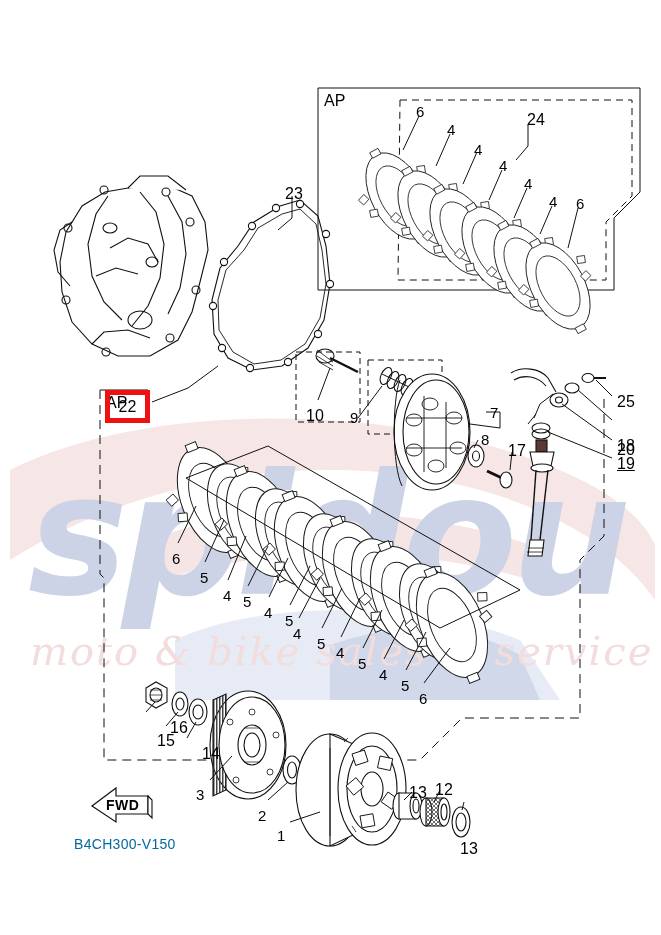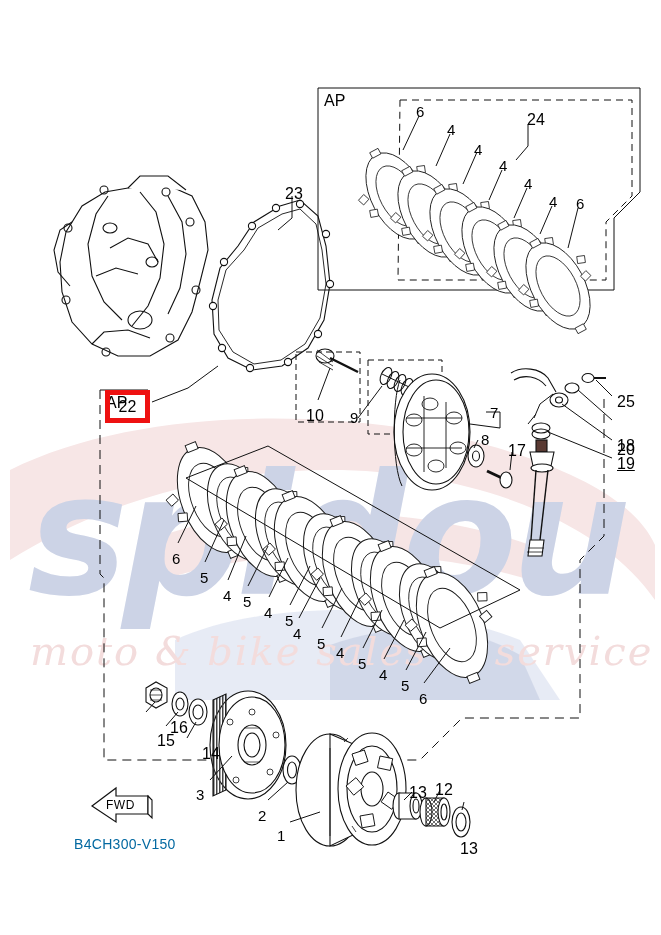--- a/index.html
+++ b/index.html
@@ -385,21 +385,21 @@
         <path d="M612 458 L548 432"></path>
       </g>
 
       <g>
         <path d="M148 796 L116 796 L116 788 L92 806 L116 822 L116 814 L148 814 Z" fill="#fff" stroke="#111" stroke-width="1.2"></path>
         <path d="M148 796 L152 800 L152 818 L148 814 Z" fill="#fff" stroke="#111"></path>
       </g>
     </g>
   </svg>
 
-  <div class="lbl" style="left:106px;top:798px;font-size:12px;font-weight:normal;letter-spacing:.5px;">FWD</div>
+  <div class="lbl" style="left:106px;top:798px;font-size:14px;font-weight:bold;letter-spacing:.5px;">FWD</div>
 
   <div class="apbox" style="left:324px;top:92px;">AP</div>
   <div class="apbox" style="left:106px;top:394px;">AP</div>
 
   <div id="redbox"></div>
   <div id="n22">22</div>
 
   <div id="partno">B4CH300-V150</div>
 
   <div id="callout-layer">

